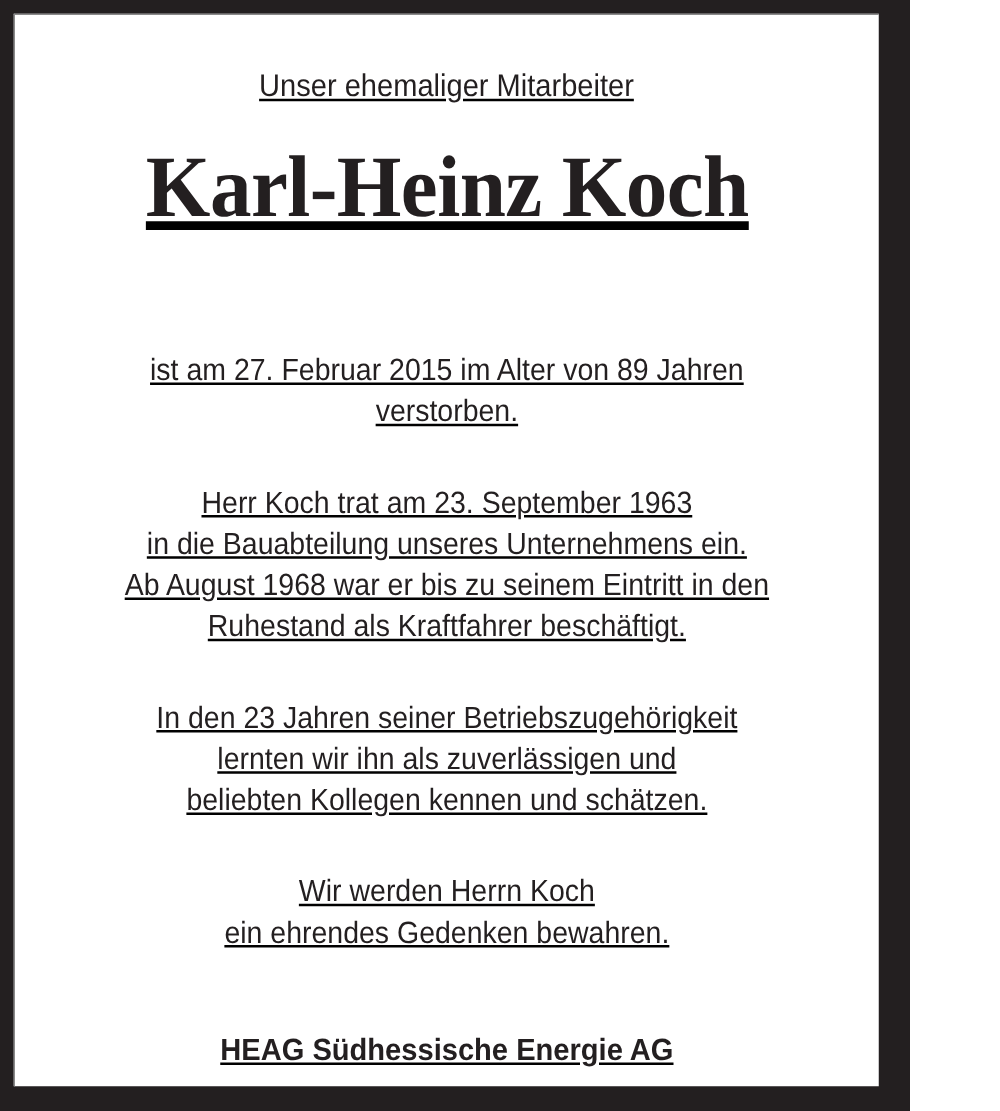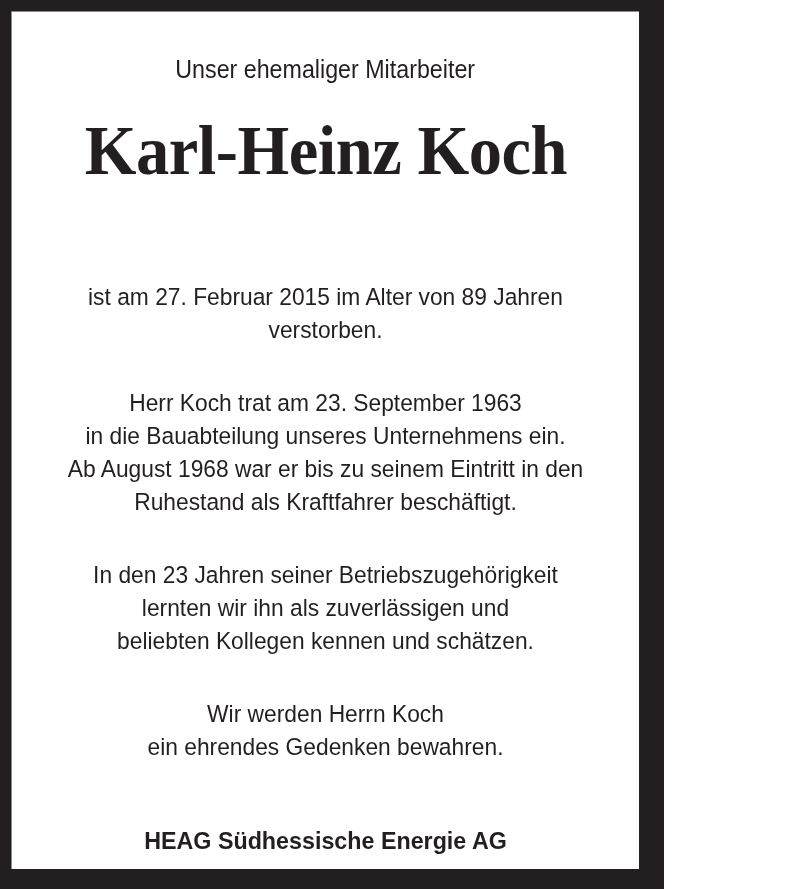--- a/index.html
+++ b/index.html
@@ -11,24 +11,25 @@
     width: 800px;
     height: 889px;
     background: #ffffff;
     font-family: "Liberation Sans", sans-serif;
     -webkit-font-smoothing: antialiased;
   }
 
   
   .notice-frame {
     box-sizing: border-box;
-    width: 664px;
+    width: 728px;
     height: 889px;
     background: #231f20;
     padding: 11px 25px 20px 11px;
+    text-decoration: underline;
   }
 
   .notice-card {
     box-sizing: border-box;
     width: 100%;
     height: 100%;
     background: #ffffff;
     border-top: 1px solid #8a8a8a;
     border-left: 1px solid #8a8a8a;
     display: flex;

